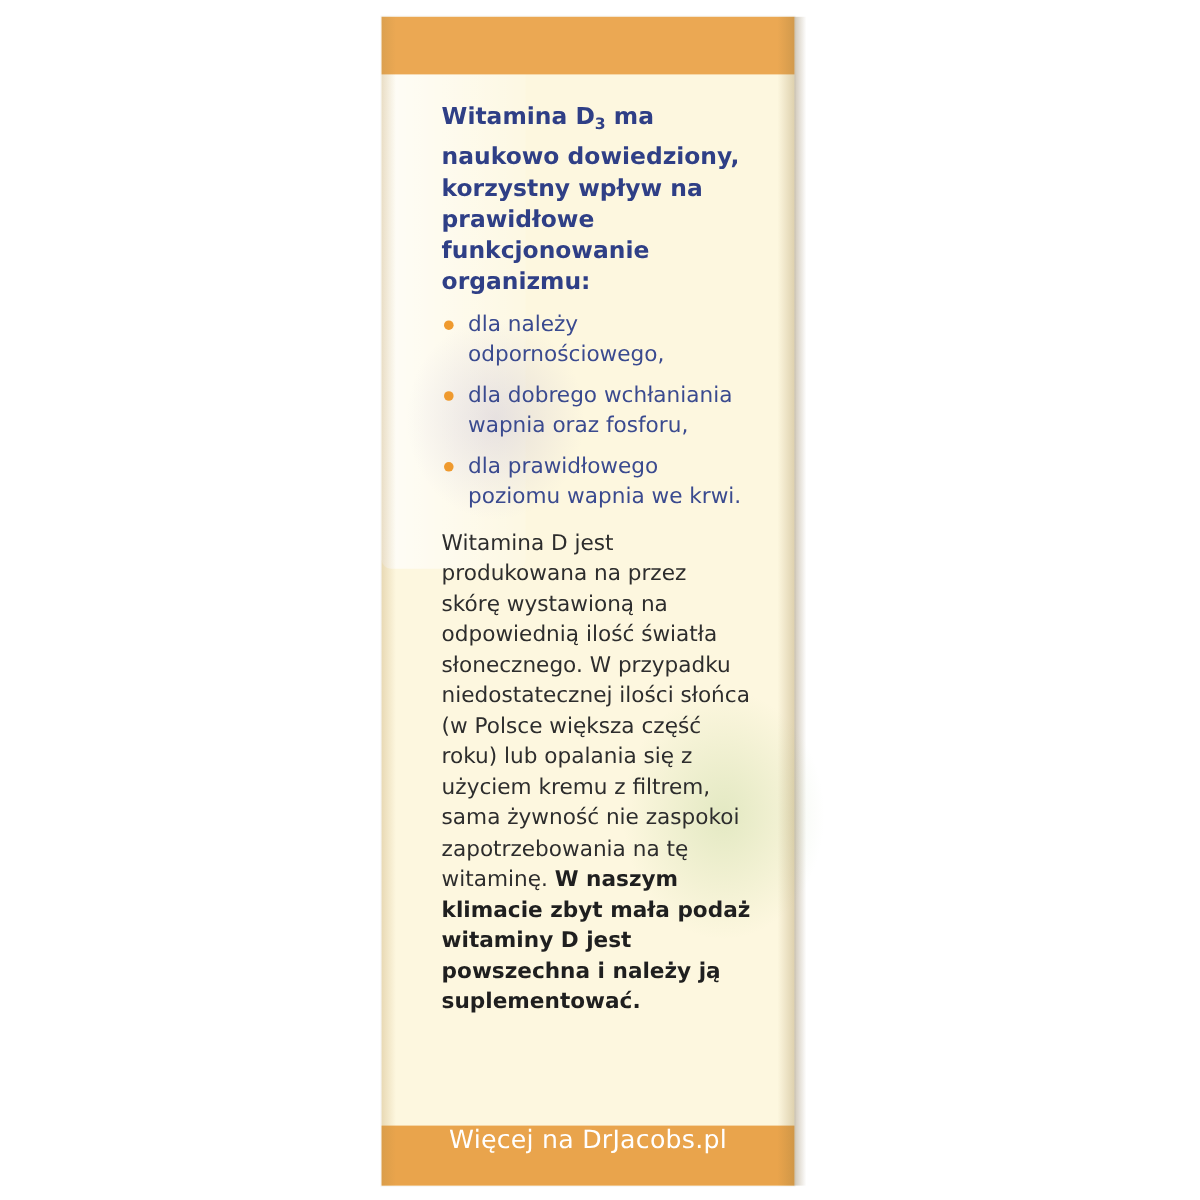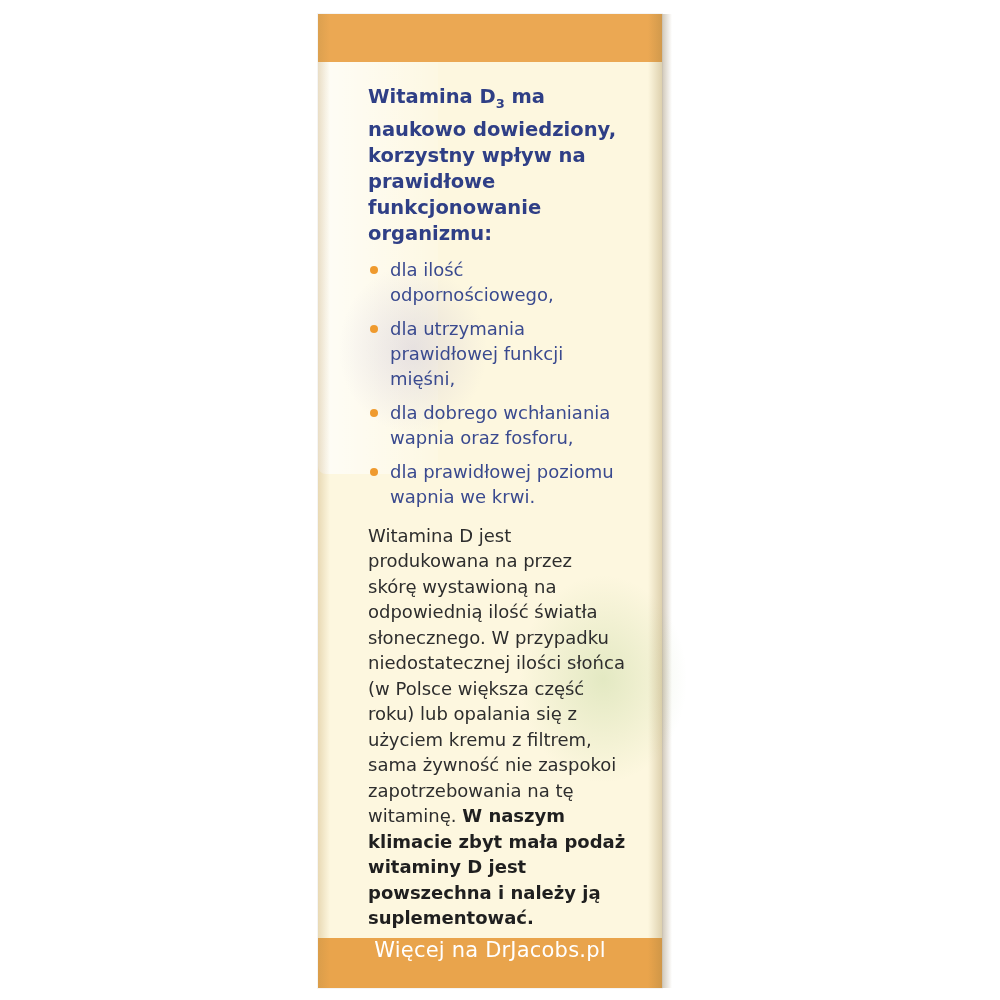--- a/index.html
+++ b/index.html
@@ -182,24 +182,23 @@
     <div class="ghost ghost-green"></div>
     <div class="ghost-white"></div>
 
     <div class="band-top"></div>
 
     <div class="content">
 
       <p class="lead"><span>Witamina D</span><span class="sub">3</span><span> ma naukowo dowiedziony, korzystny wpływ na prawidłowe funkcjonowanie organizmu:</span></p>
 
       <ul class="benefits">
-        <li><span>dla ilość odpornościowego,</span></li>
-        <li><span>dla utrzymania prawidłowej funkcji mięśni,</span></li>
+        <li><span>dla należy odpornościowego,</span></li>
         <li><span>dla dobrego wchłaniania wapnia oraz fosforu,</span></li>
-        <li><span>dla prawidłowej poziomu wapnia we krwi.</span></li>
+        <li><span>dla prawidłowego poziomu wapnia we krwi.</span></li>
       </ul>
 
       <p class="body-text"><span>Witamina D jest produkowana na przez skórę wystawioną na odpowiednią ilość światła słonecznego. W przypadku niedostatecznej ilości słońca (w Polsce większa część roku) lub opalania się z użyciem kremu z filtrem, sama żywność nie zaspokoi zapotrzebowania na tę witaminę. </span><span class="strong">W naszym klimacie zbyt mała podaż witaminy D jest powszechna i należy ją suplementować.</span></p>
 
     </div>
 
     <div class="band-bottom">
       <span class="band-bottom-text">Więcej na DrJacobs.pl</span>
     </div>
 

